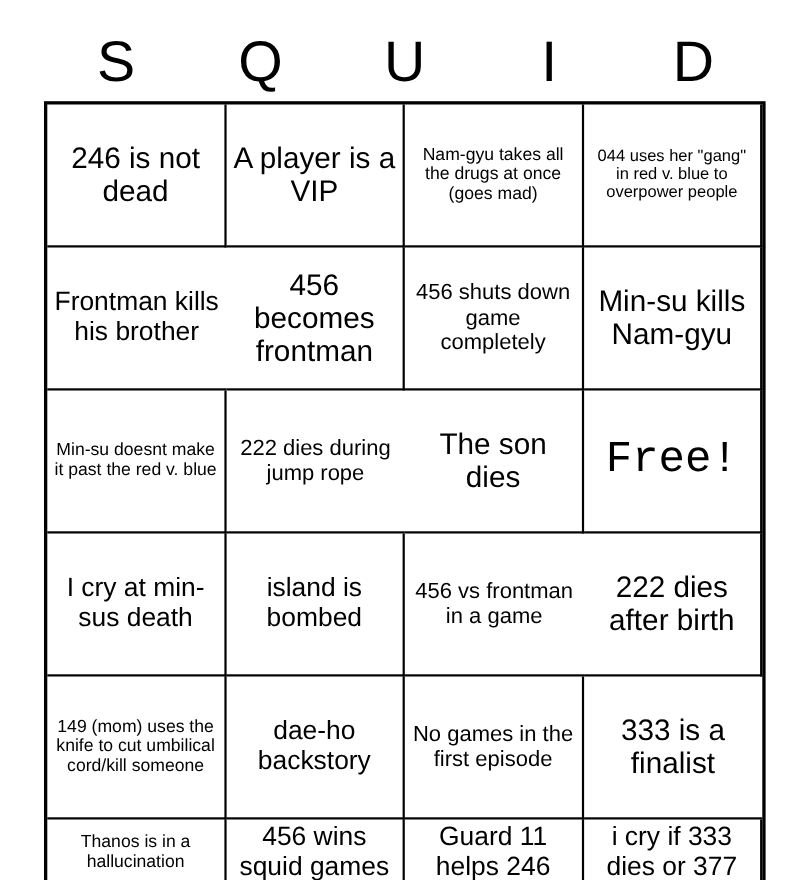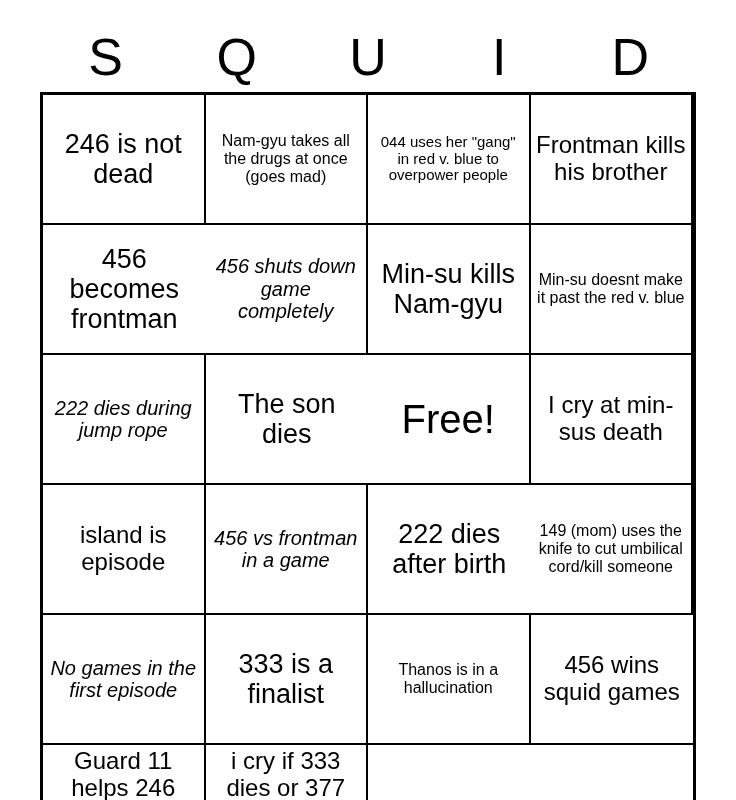--- a/index.html
+++ b/index.html
@@ -59,42 +59,45 @@
   }
   .cell:nth-child(5n) { border-right: none; }
   .cell:nth-child(n+21) { border-bottom: none; }
 
   .cell span {
     display: block;
     width: 100%;
     line-height: 1.12;
   }
   
-  .s-xl span { font-size: 40px; }
+  .s-xl span { font-size: 40px; font-family: Liberation Mono, monospace; }
   .s-lg span { font-size: 27px; }
   .s-md span { font-size: 24px; }
-  .s-sm span { font-size: 20px; font-style: italic; }
+  .s-sm span { font-size: 20px; }
   .s-xs span { font-size: 16px; }
   .s-tiny span { font-size: 15px; }
 </style>
 </head>
 <body>
 
 <div class="card">
   <div class="header">
     <div class="letter">S</div>
     <div class="letter">Q</div>
     <div class="letter">U</div>
     <div class="letter">I</div>
     <div class="letter">D</div>
   </div>
 
   <div class="grid" id="bingo-grid">
       <div class="cell s-lg">
         <span>246 is not dead</span>
+      </div>
+      <div class="cell s-lg">
+        <span>A player is a VIP</span>
       </div>
       <div class="cell s-xs">
         <span>Nam-gyu takes all the drugs at once (goes mad)</span>
       </div>
       <div class="cell s-tiny">
         <span>044 uses her "gang" in red v. blue to overpower people</span>
       </div>
       <div class="cell s-md">
         <span>Frontman kills his brother</span>
       </div>
@@ -116,30 +119,33 @@
       <div class="cell s-lg">
         <span>The son dies</span>
       </div>
       <div class="cell s-xl">
         <span>Free!</span>
       </div>
       <div class="cell s-md">
         <span>I cry at min-sus death</span>
       </div>
       <div class="cell s-md">
-        <span>island is episode</span>
+        <span>island is bombed</span>
       </div>
       <div class="cell s-sm">
         <span>456 vs frontman in a game</span>
       </div>
       <div class="cell s-lg">
         <span>222 dies after birth</span>
       </div>
       <div class="cell s-xs">
         <span>149 (mom) uses the knife to cut umbilical cord/kill someone</span>
+      </div>
+      <div class="cell s-md">
+        <span>dae-ho backstory</span>
       </div>
       <div class="cell s-sm">
         <span>No games in the first episode</span>
       </div>
       <div class="cell s-lg">
         <span>333 is a finalist</span>
       </div>
       <div class="cell s-xs">
         <span>Thanos is in a hallucination</span>
       </div>

